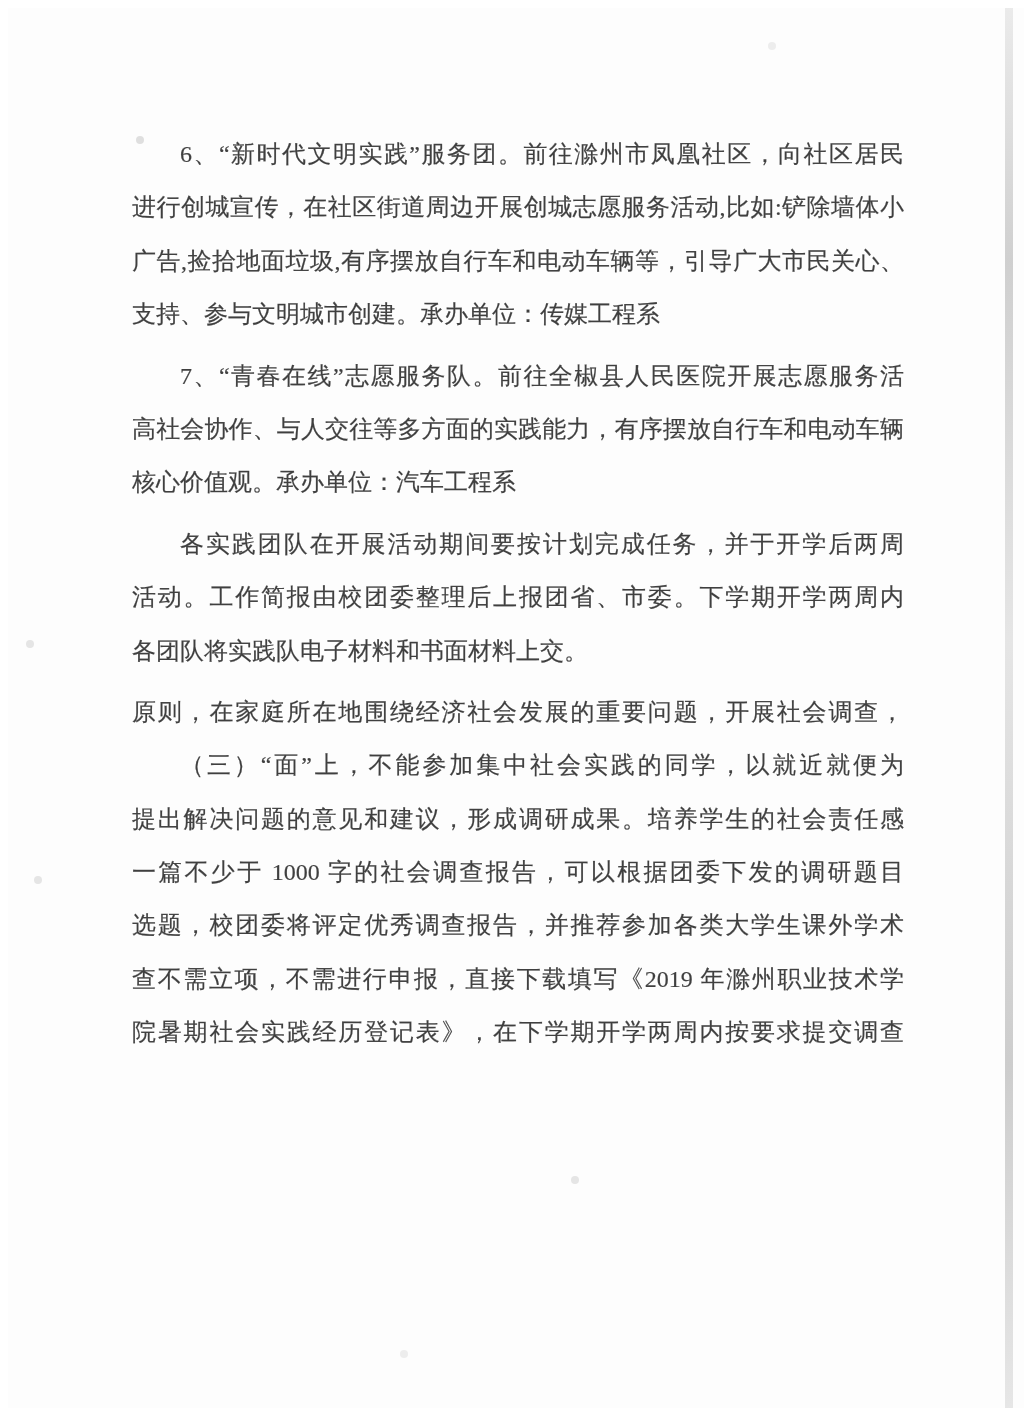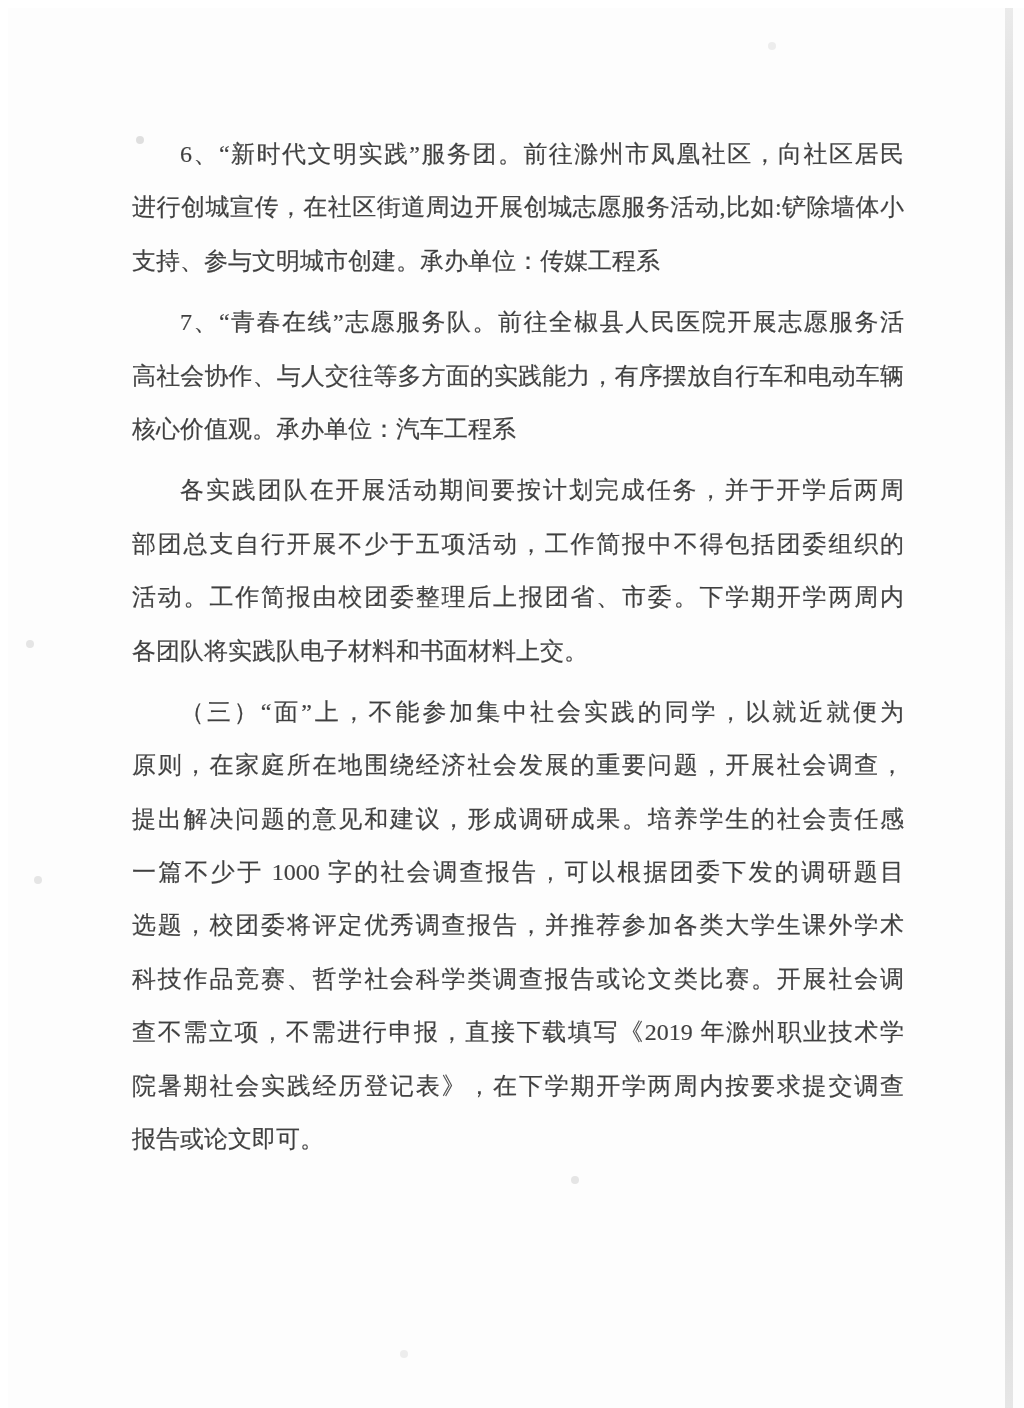--- a/index.html
+++ b/index.html
@@ -80,42 +80,40 @@
   <span class="speck s3"></span>
   <span class="speck s4"></span>
   <span class="speck s5"></span>
   <span class="speck s6"></span>
 
   <div class="text-block">
 
     <div class="para">
       <p class="line first">6、“新时代文明实践”服务团。前往滁州市凤凰社区，向社区居民</p>
       <p class="line">进行创城宣传，在社区街道周边开展创城志愿服务活动,比如:铲除墙体小</p>
+      <p class="line">广告,捡拾地面垃圾,有序摆放自行车和电动车辆等，引导广大市民关心、</p>
       <p class="line last">支持、参与文明城市创建。承办单位：传媒工程系</p>
     </div>
 
     <div class="para">
       <p class="line first">7、“青春在线”志愿服务队。前往全椒县人民医院开展志愿服务活</p>
       <p class="line">高社会协作、与人交往等多方面的实践能力，有序摆放自行车和电动车辆等</p>
       <p class="line last">核心价值观。承办单位：汽车工程系</p>
     </div>
 
     <div class="para">
       <p class="line first">各实践团队在开展活动期间要按计划完成任务，并于开学后两周</p>
-      <p class="line">部团总支自行开展不少于五项活动，工作简报中不得包括团委组织的</p>
       <p class="line">活动。工作简报由校团委整理后上报团省、市委。下学期开学两周内</p>
       <p class="line last">各团队将实践队电子材料和书面材料上交。</p>
     </div>
 
     <div class="para">
+      <p class="line">原则，在家庭所在地围绕经济社会发展的重要问题，开展社会调查，</p>
       <p class="line first">（三）“面”上，不能参加集中社会实践的同学，以就近就便为</p>
-      <p class="line">原则，在家庭所在地围绕经济社会发展的重要问题，开展社会调查，</p>
       <p class="line">提出解决问题的意见和建议，形成调研成果。培养学生的社会责任感</p>
       <p class="line">一篇不少于 1000 字的社会调查报告，可以根据团委下发的调研题目</p>
       <p class="line">选题，校团委将评定优秀调查报告，并推荐参加各类大学生课外学术</p>
-      <p class="line">科技作品竞赛、哲学社会科学类调查报告或论文类比赛。开展社会调</p>
       <p class="line">查不需立项，不需进行申报，直接下载填写《2019 年滁州职业技术学</p>
       <p class="line">院暑期社会实践经历登记表》，在下学期开学两周内按要求提交调查</p>
-      <p class="line last">报告或论文即可。</p>
     </div>
 
   </div>
 </div>
 
 </body></html>

